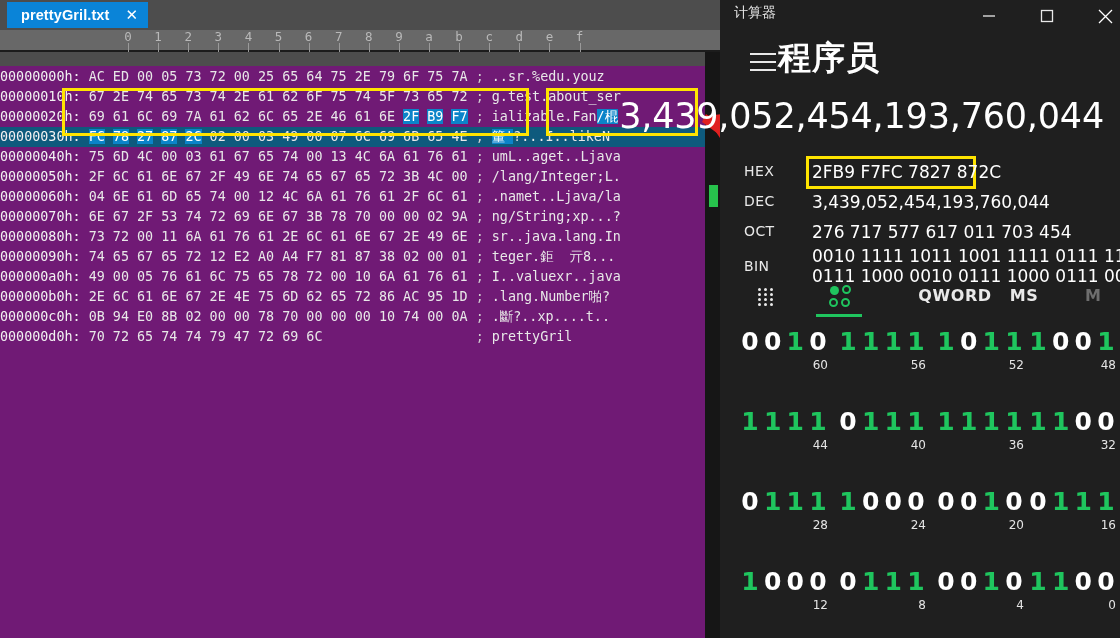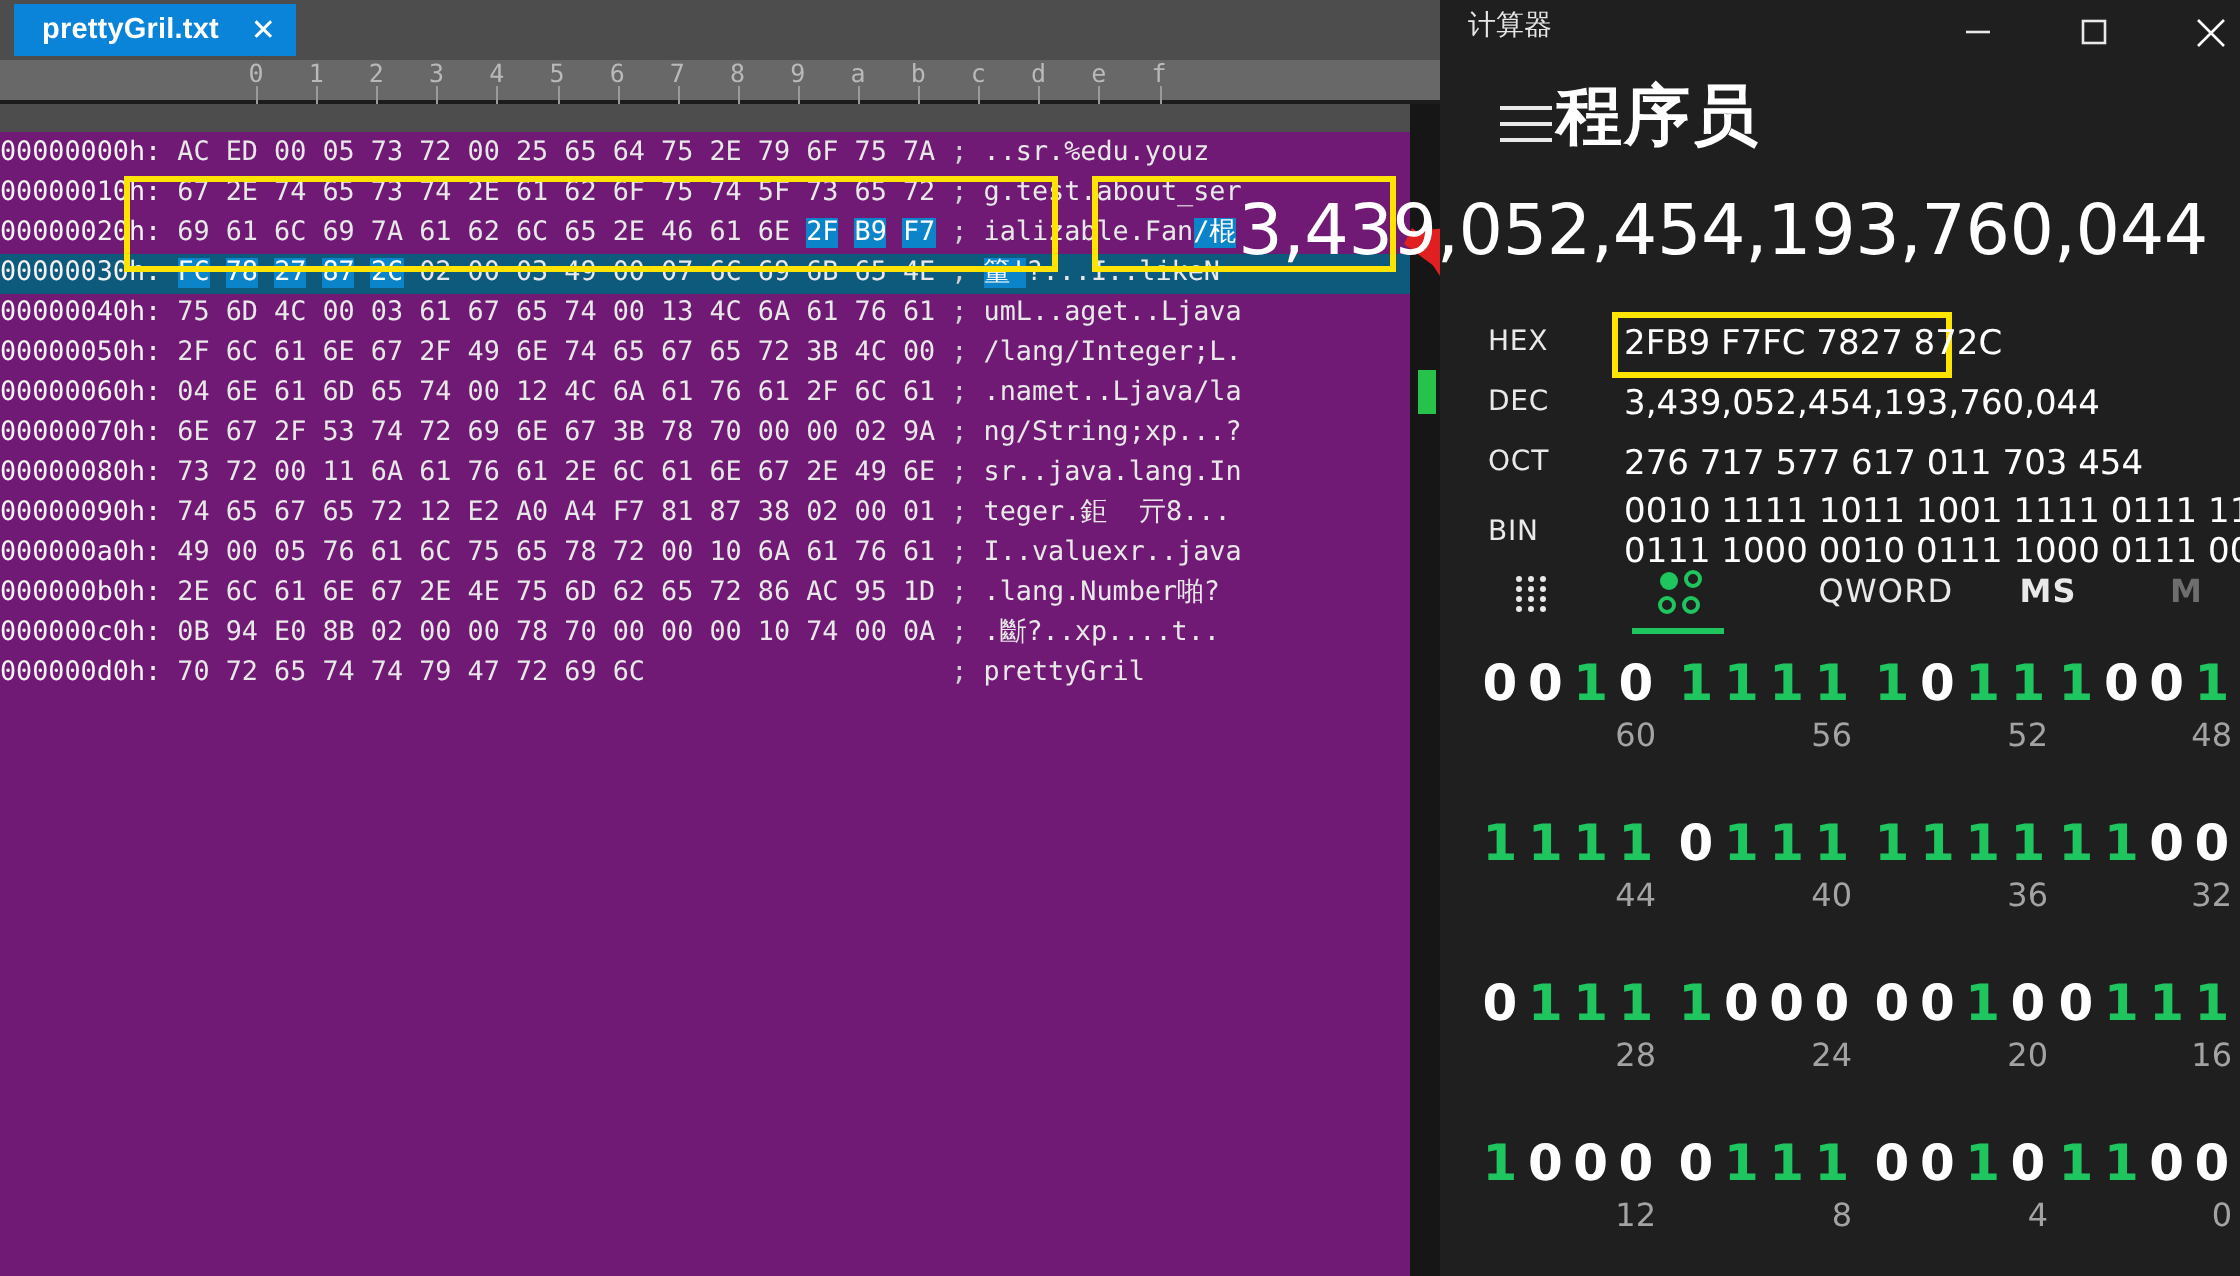--- a/index.html
+++ b/index.html
@@ -131,21 +131,21 @@
   #calc-tools{
     position:relative;height:42px;margin-top:4px;
   }
   .tool{
     position:absolute;top:0;height:42px;display:flex;align-items:center;
     justify-content:center;cursor:pointer;color:#e9e9e9;font-size:16px;
     font-family:"DejaVu Sans",sans-serif;
   }
   #tool-keypad{left:10px;width:70px;}
   #tool-bits{left:84px;width:70px;}
-  #tool-word{left:168px;width:110px;font-weight:normal;letter-spacing:.6px;}
+  #tool-word{left:180px;width:110px;font-weight:bold;letter-spacing:.6px;}
   #tool-ms{left:272px;width:64px;font-weight:bold;letter-spacing:.5px;text-align:center;}
   #tool-m{left:350px;width:46px;color:#6e6e6e;font-weight:bold;}
   #tool-bits-underline{
     position:absolute;left:96px;top:40px;width:46px;height:3px;background:#1fc55e;
   }
   .kp-dot{position:absolute;width:3px;height:3px;background:#e9e9e9;border-radius:50%;}
   .bits-dot{position:absolute;width:9px;height:9px;border-radius:50%;}
   .bits-dot.fill{background:#1fc55e;}
   .bits-dot.hole{border:2px solid #1fc55e;box-sizing:border-box;}
 
@@ -156,21 +156,21 @@
   .nib-bits{position:absolute;left:0;top:0;width:88px;height:40px;
     display:flex;align-items:center;justify-content:space-between;}
   .bit{
     width:20px;text-align:center;font-size:25px;font-weight:bold;
     font-family:"DejaVu Sans",sans-serif;cursor:pointer;line-height:40px;
   }
   .bit.one{color:#1fc55e;}
   .bit.zero{color:#ffffff;}
   .nib-idx{
     position:absolute;right:0;top:36px;width:88px;text-align:right;
-    font-size:16px;color:#a3a3a3;font-family:"DejaVu Sans",sans-serif;
+    font-size:12px;color:#e5e5e5;font-family:"DejaVu Sans",sans-serif;
   }
 </style>
 </head>
 <body>
 
 <div id="root">
 
   <div id="hexapp">
 
     <div id="tabstrip">

